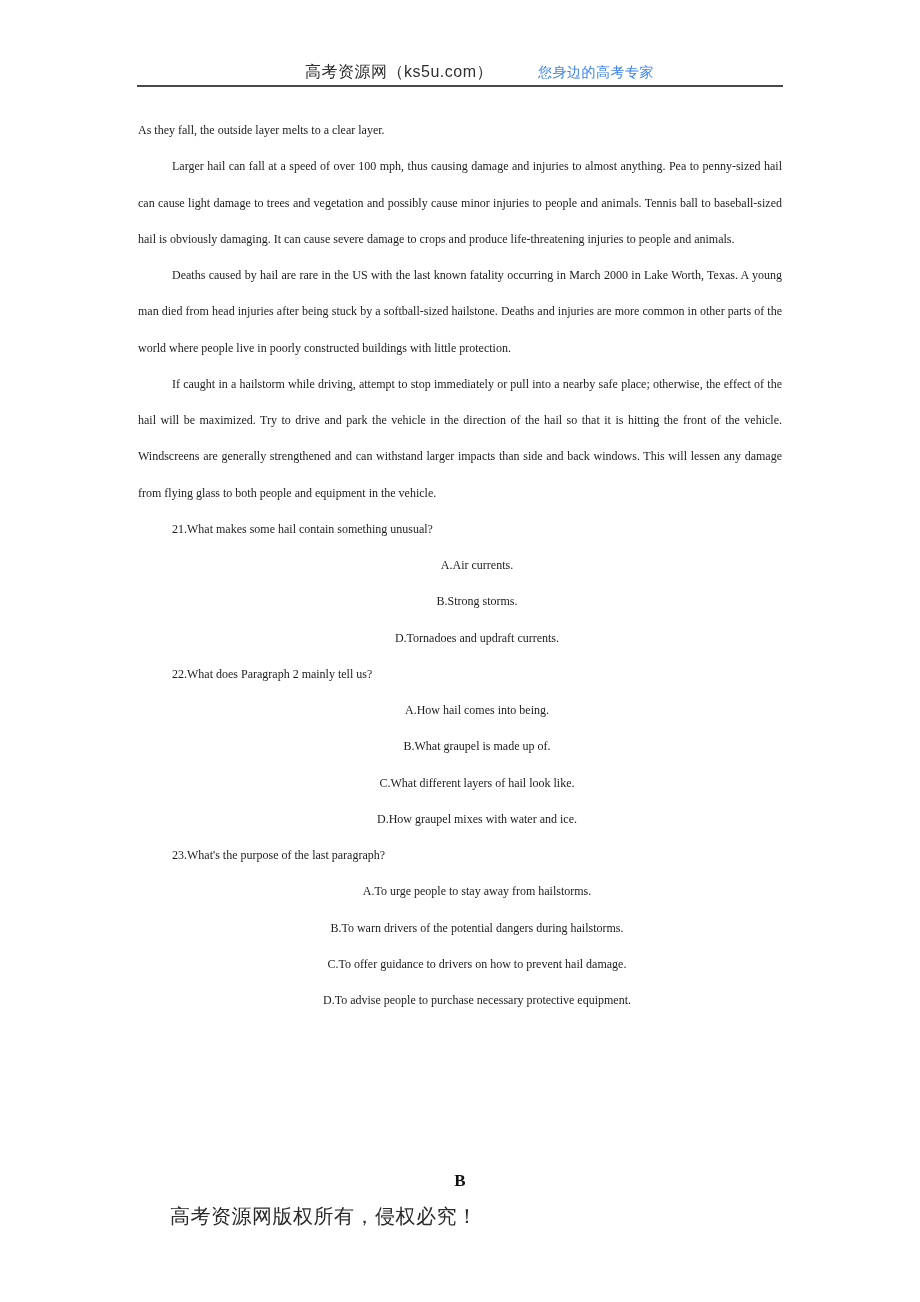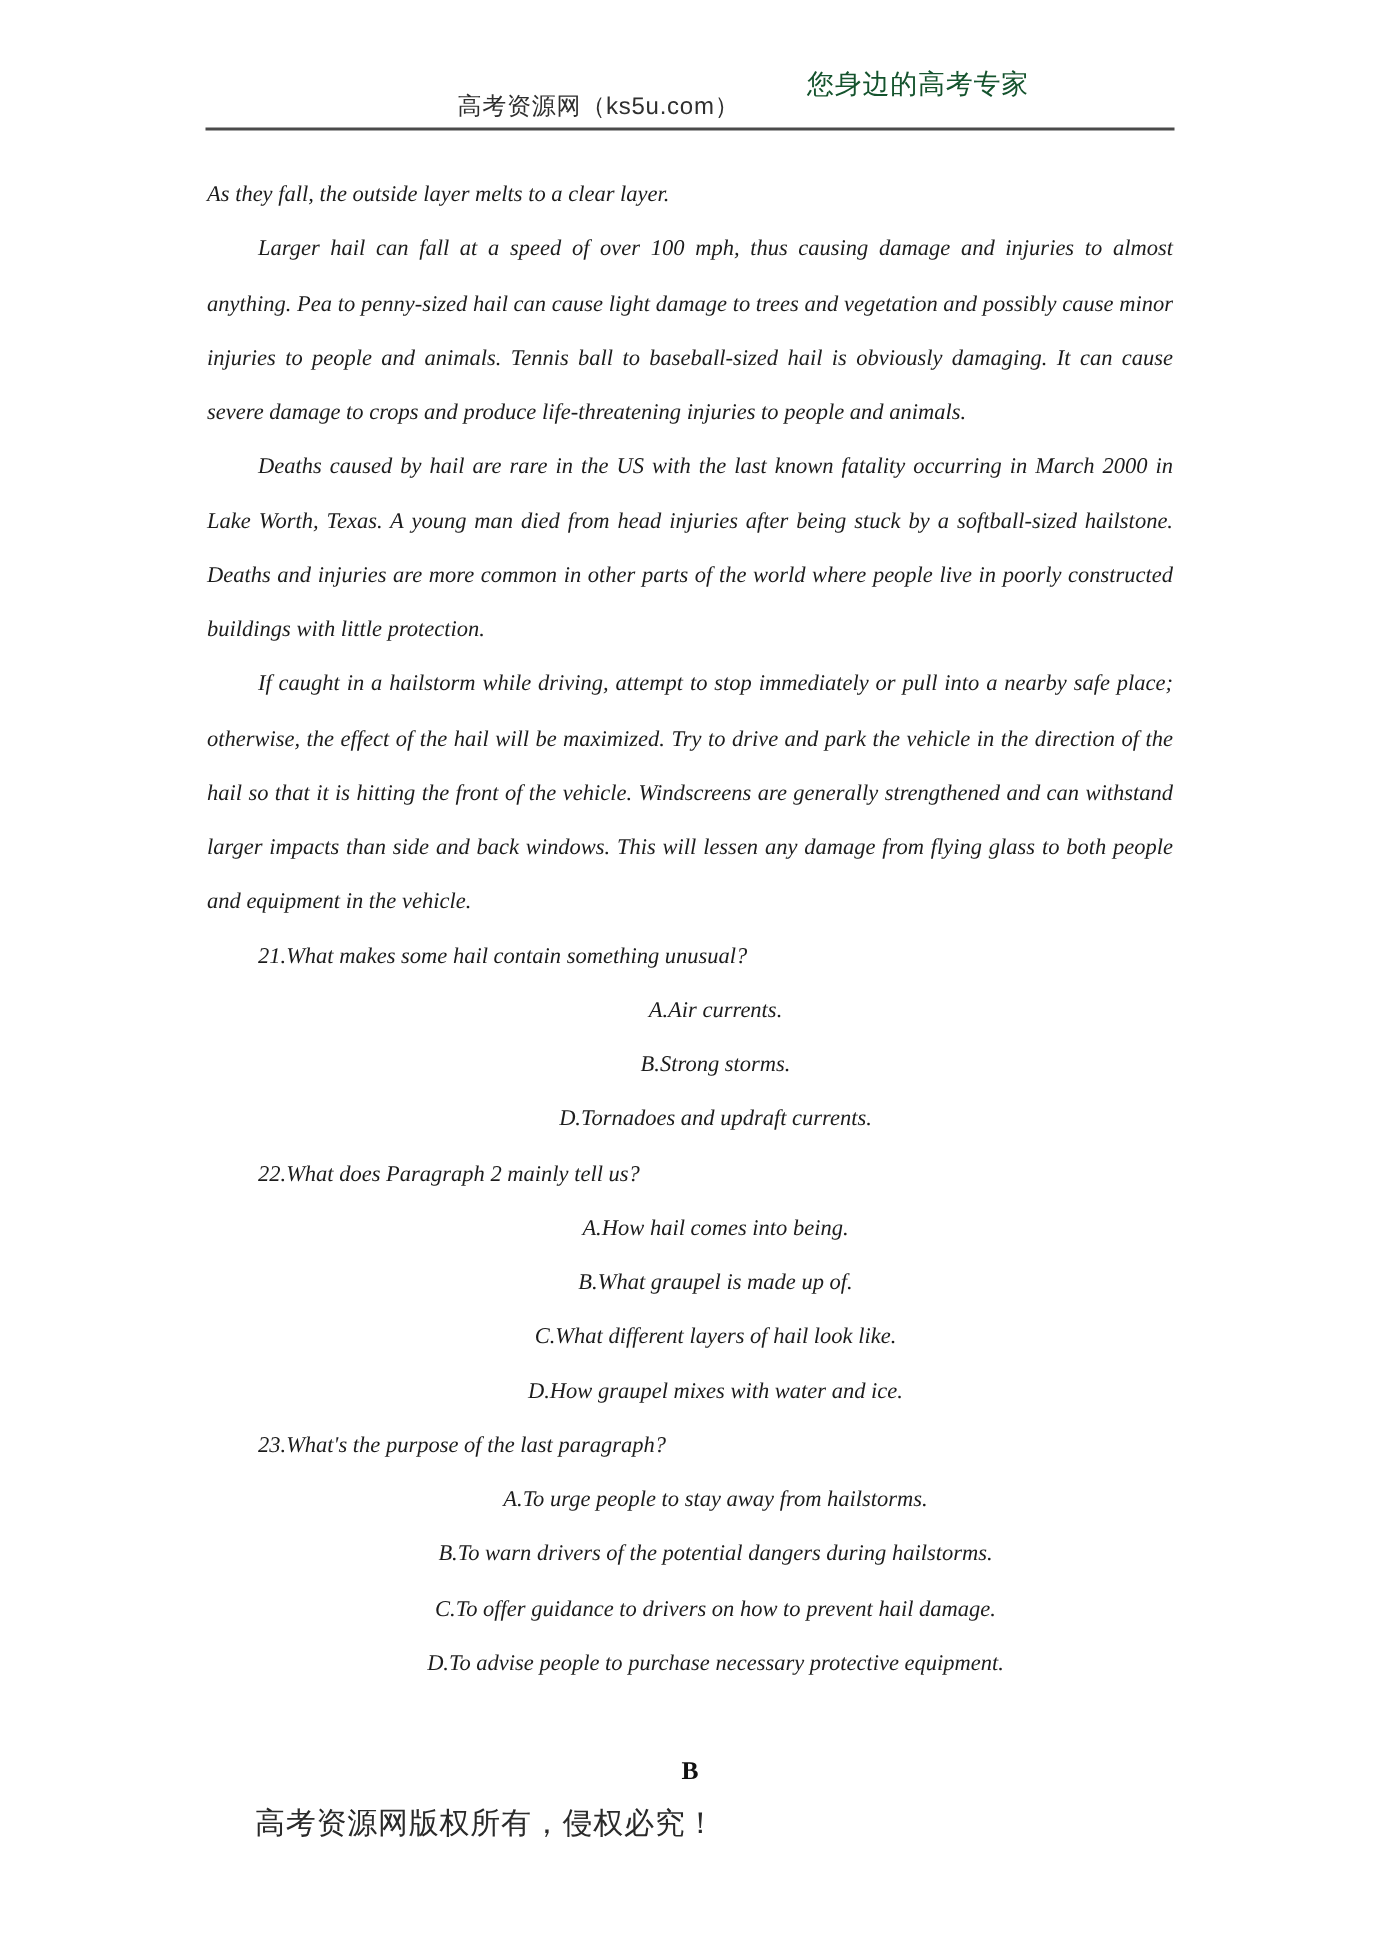--- a/index.html
+++ b/index.html
@@ -24,46 +24,45 @@
     font-size: 16px;
     line-height: 20px;
     color: #2f2f2f;
     font-family: "Liberation Sans", sans-serif;
     letter-spacing: 0.5px;
     white-space: nowrap;
   }
   .masthead-slogan {
     position: absolute;
     left: 538px;
-    top: 46px;
-    font-size: 18px;
+    top: 62px;
+    font-size: 14px;
     line-height: 20px;
-    color: #14532d;
+    color: #3b82f6;
     font-family: "Liberation Sans", sans-serif;
     letter-spacing: 0.5px;
     white-space: nowrap;
   }
   .header-rule {
     position: absolute;
     left: 137px;
     top: 85px;
     width: 646px;
     height: 2px;
     background: #4a4a4a;
   }
   
   .content {
     position: absolute;
     left: 138px;
     top: 112px;
     width: 644px;
-    font-size: 15px;
+    font-size: 12px;
     line-height: 36.25px;
     text-align: justify;
-    font-style: italic;
   }
   .content p {
     margin: 0;
     padding: 0;
     text-indent: 34px;
   }
   .content p.no-indent {
     text-indent: 0;
   }
   .question-line {

